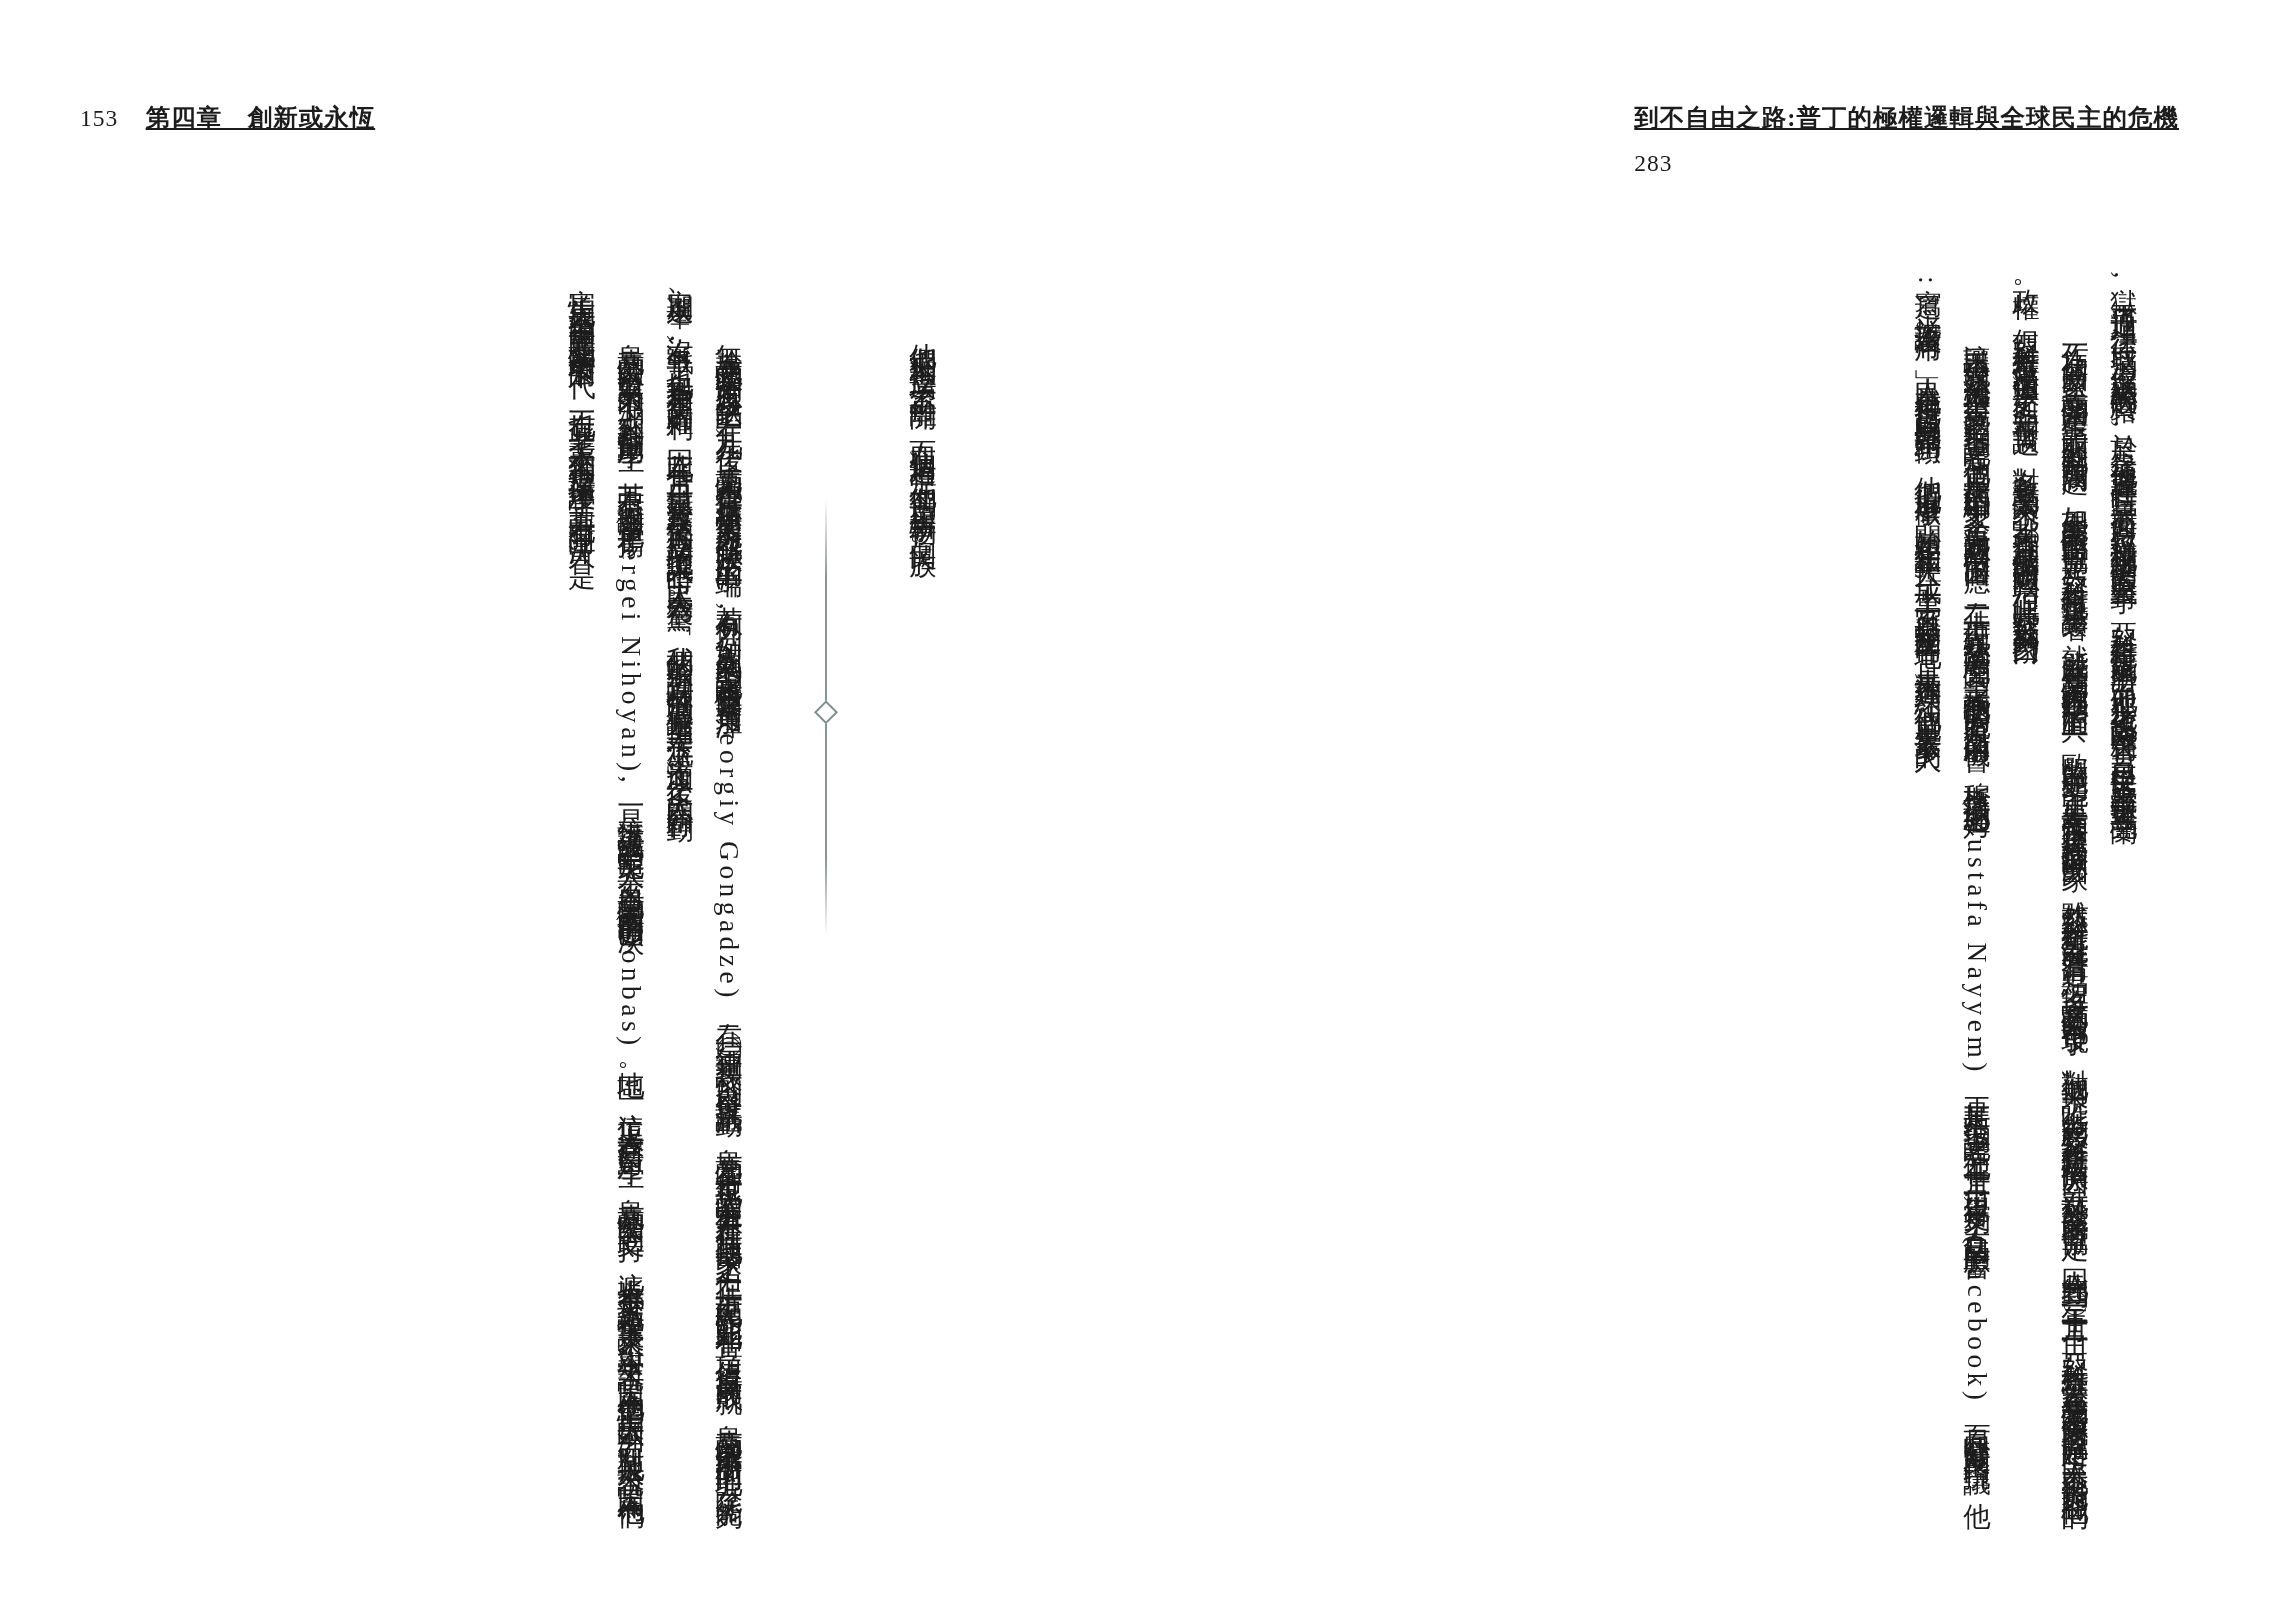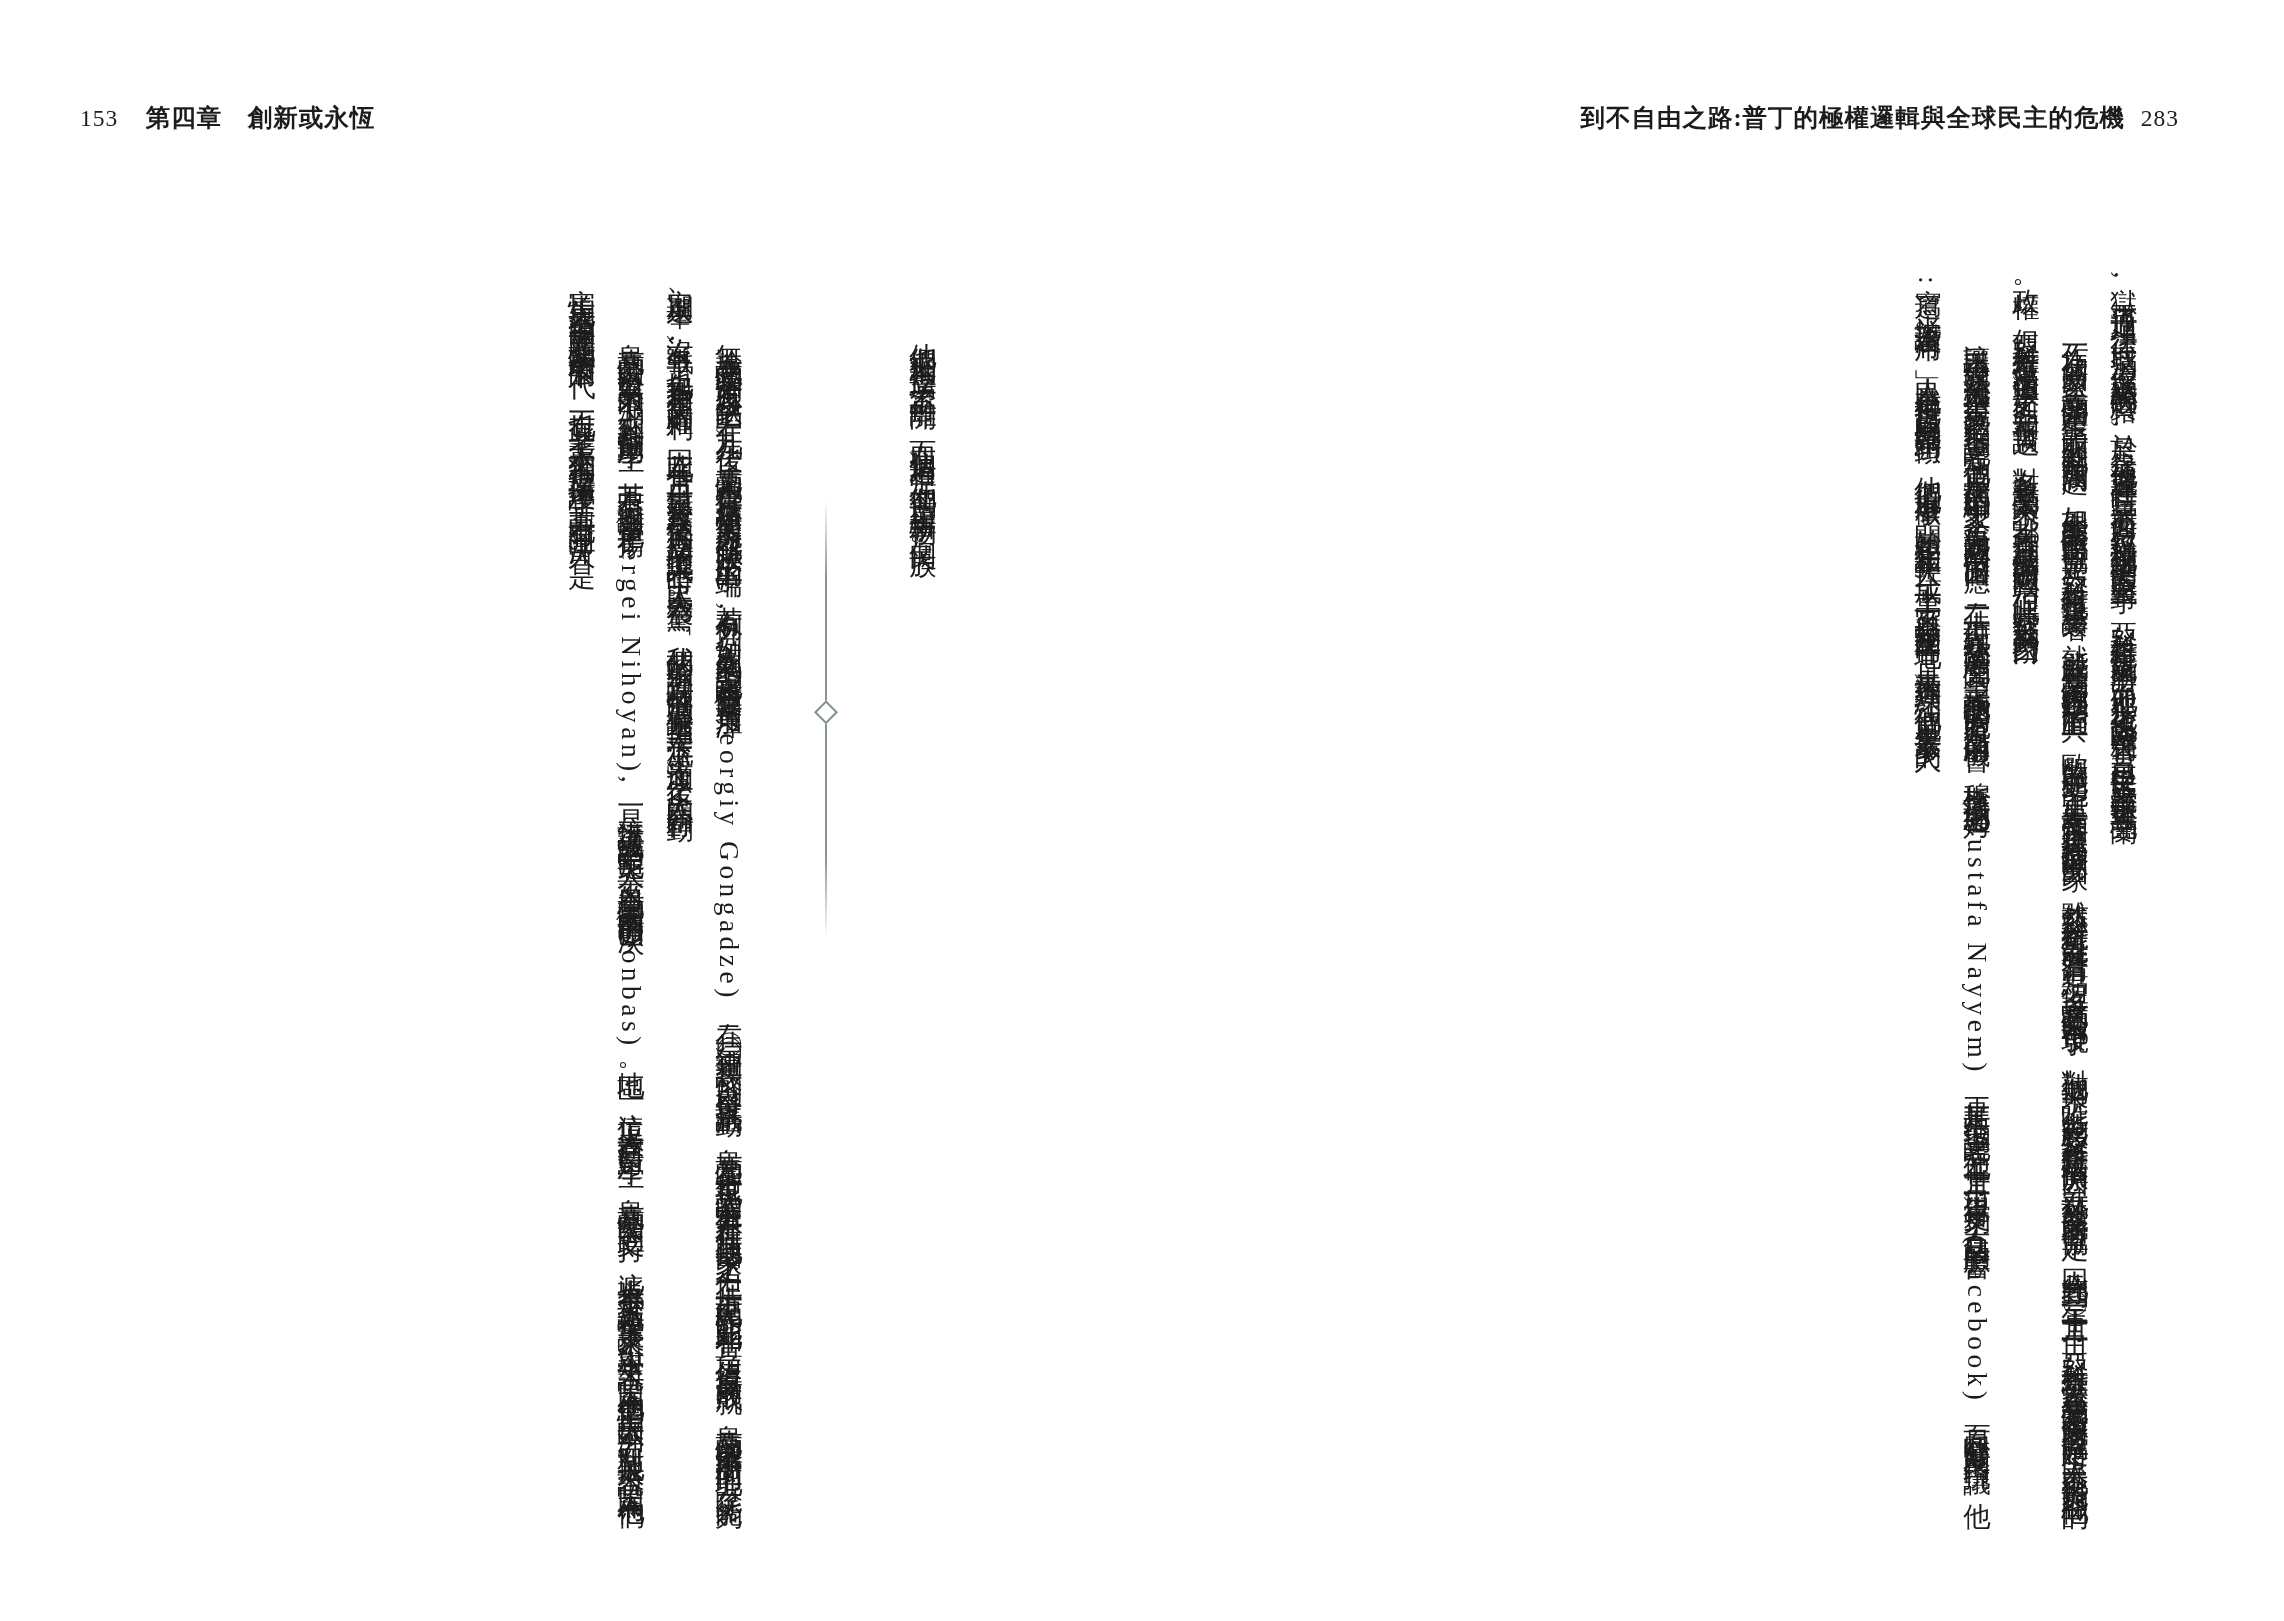--- a/index.html
+++ b/index.html
@@ -19,22 +19,22 @@
   
   .running-head {
     position: absolute;
     top: 101px;
     display: flex;
     align-items: baseline;
     font-size: 24.5px;
     white-space: nowrap;
   }
   .head-left  { left: 80px;  gap: 27.4px; }
-  .head-right { right: 106px; gap: 15.7px; }
-  .chapter-title, .book-title { font-weight: bold; letter-spacing: 1px; }
+  .head-right { right: 106px; gap: 15.7px; flex-direction: column; }
+  .chapter-title, .book-title { font-weight: bold; letter-spacing: 1px; text-decoration: underline; }
   .folio { font-size: 23.5px; letter-spacing: 1px; }
 
   
   .text-block {
     position: absolute;
     top: 267px;
     height: 1219px;
     writing-mode: vertical-rl;
     text-orientation: mixed;
     font-size: 27.4px;

